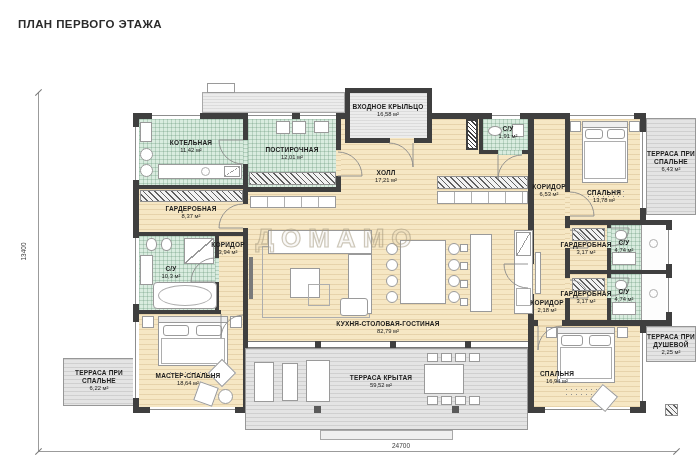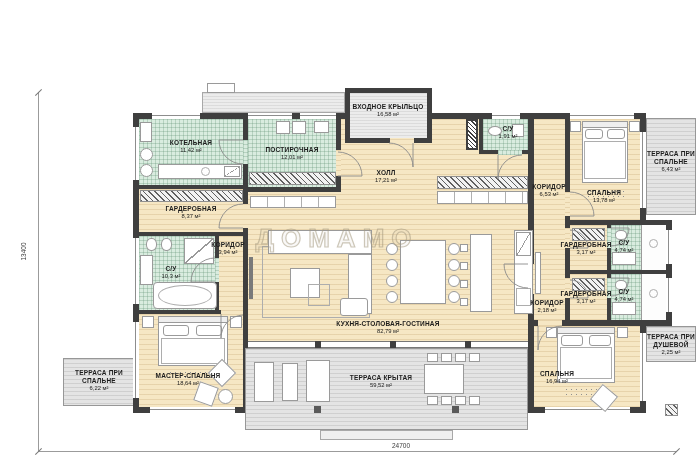--- a/index.html
+++ b/index.html
@@ -54,20 +54,21 @@
   .dline{position:absolute;background:#9b9b9b;z-index:5;}
   .dtick{position:absolute;width:9px;height:1px;background:#777;transform:rotate(-45deg);z-index:6;}
   .dtext{position:absolute;font-size:6.5px;color:#3a3a3a;z-index:45;}
   .doors{position:absolute;left:0;top:0;z-index:30;}
 </style>
 </head>
 <body>
 
 <div class="canvas">
 
+  <div class="title">ПЛАН ПЕРВОГО ЭТАЖА</div>
 
   <div class="dline" style="left:38px;top:92px;width:1px;height:360px;"></div>
   <div class="dline" style="left:38px;top:451px;width:638px;height:1px;"></div>
   <div class="dtick" style="left:34px;top:92px;"></div>
   <div class="dtick" style="left:34px;top:451px;"></div>
   <div class="dtick" style="left:672px;top:451px;"></div>
   <div class="dtext" style="left:392px;top:442px;">24700</div>
   <div class="dtext" style="left:14px;top:248px;transform:rotate(-90deg);transform-origin:center;">13400</div>
 
   <div class="walkway" style="left:202px;top:92px;width:143px;height:21px;"></div>

